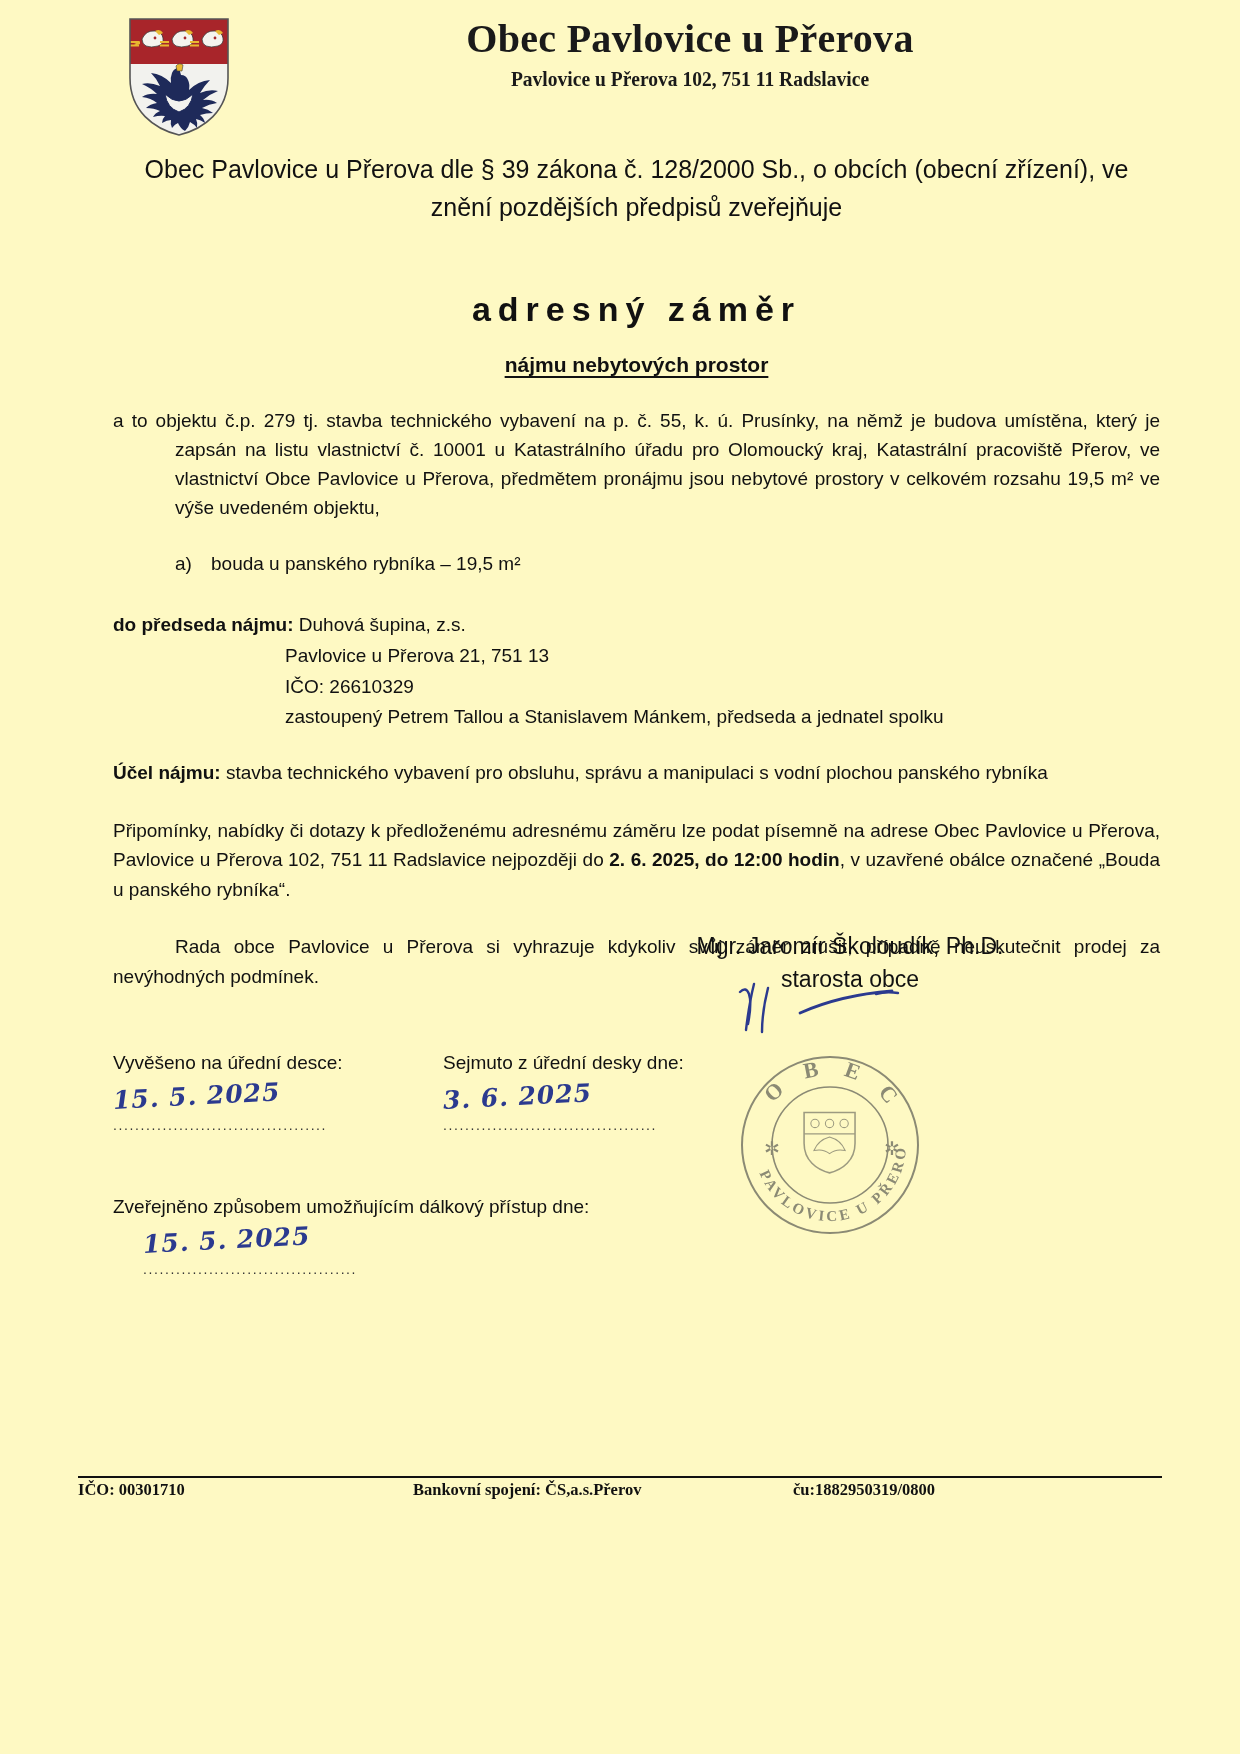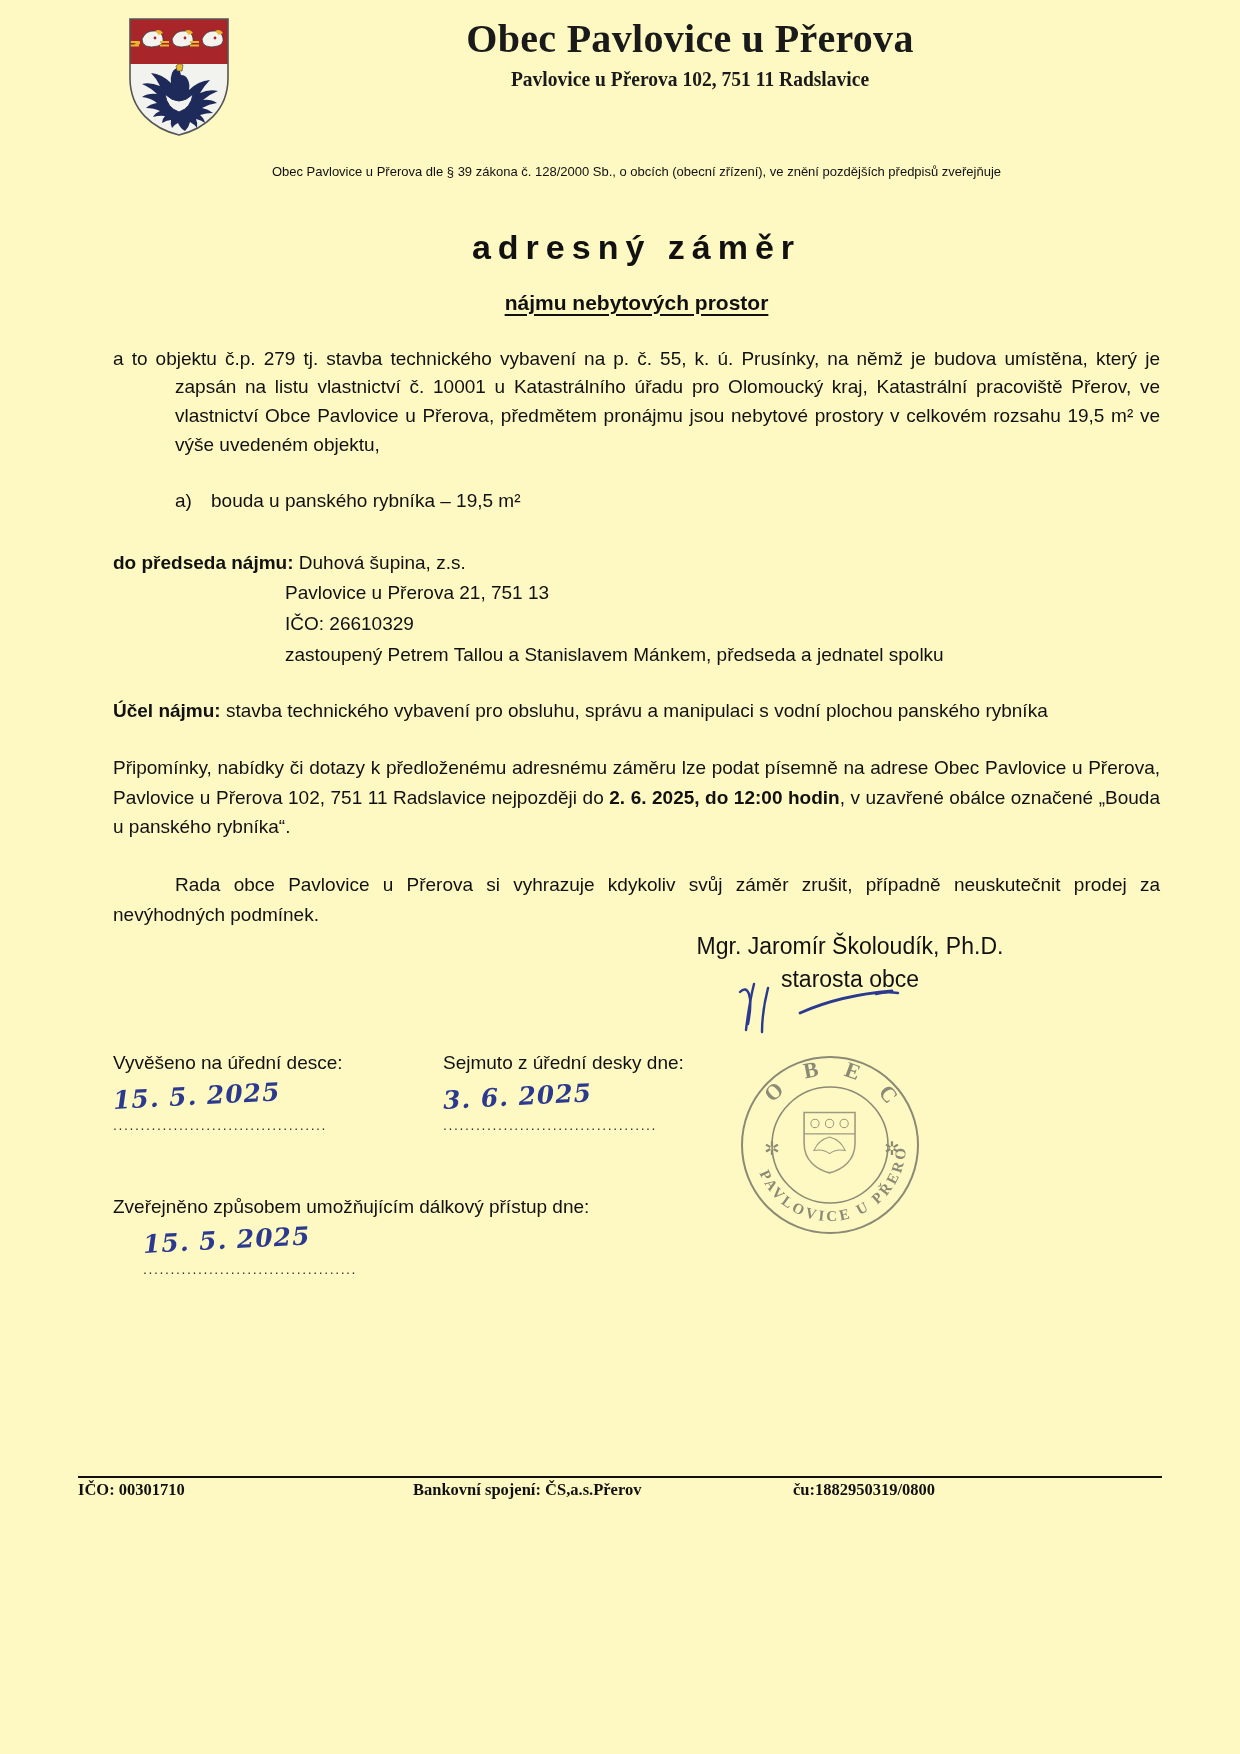--- a/index.html
+++ b/index.html
@@ -63,31 +63,31 @@
   }
 
   
   .content {
     position: absolute;
     left: 113px;
     right: 80px;
     top: 150px;
   }
   .intro {
-    font-size: 13px;
+    font-size: 25px;
     line-height: 1.5;
     text-align: center;
-    margin: 12px 8px;
+    margin: 1px 8px;
   }
   .doc-title {
     text-align: center;
     font-size: 34px;
     font-weight: 700;
     letter-spacing: 7px;
-    margin-top: 46px;
+    margin-top: 64px;
     color: #111;
   }
   .doc-subtitle {
     text-align: center;
     font-size: 21px;
     font-weight: 700;
     margin-top: 24px;
   }
   .doc-subtitle span { text-decoration: underline; text-underline-offset: 4px; }
 

